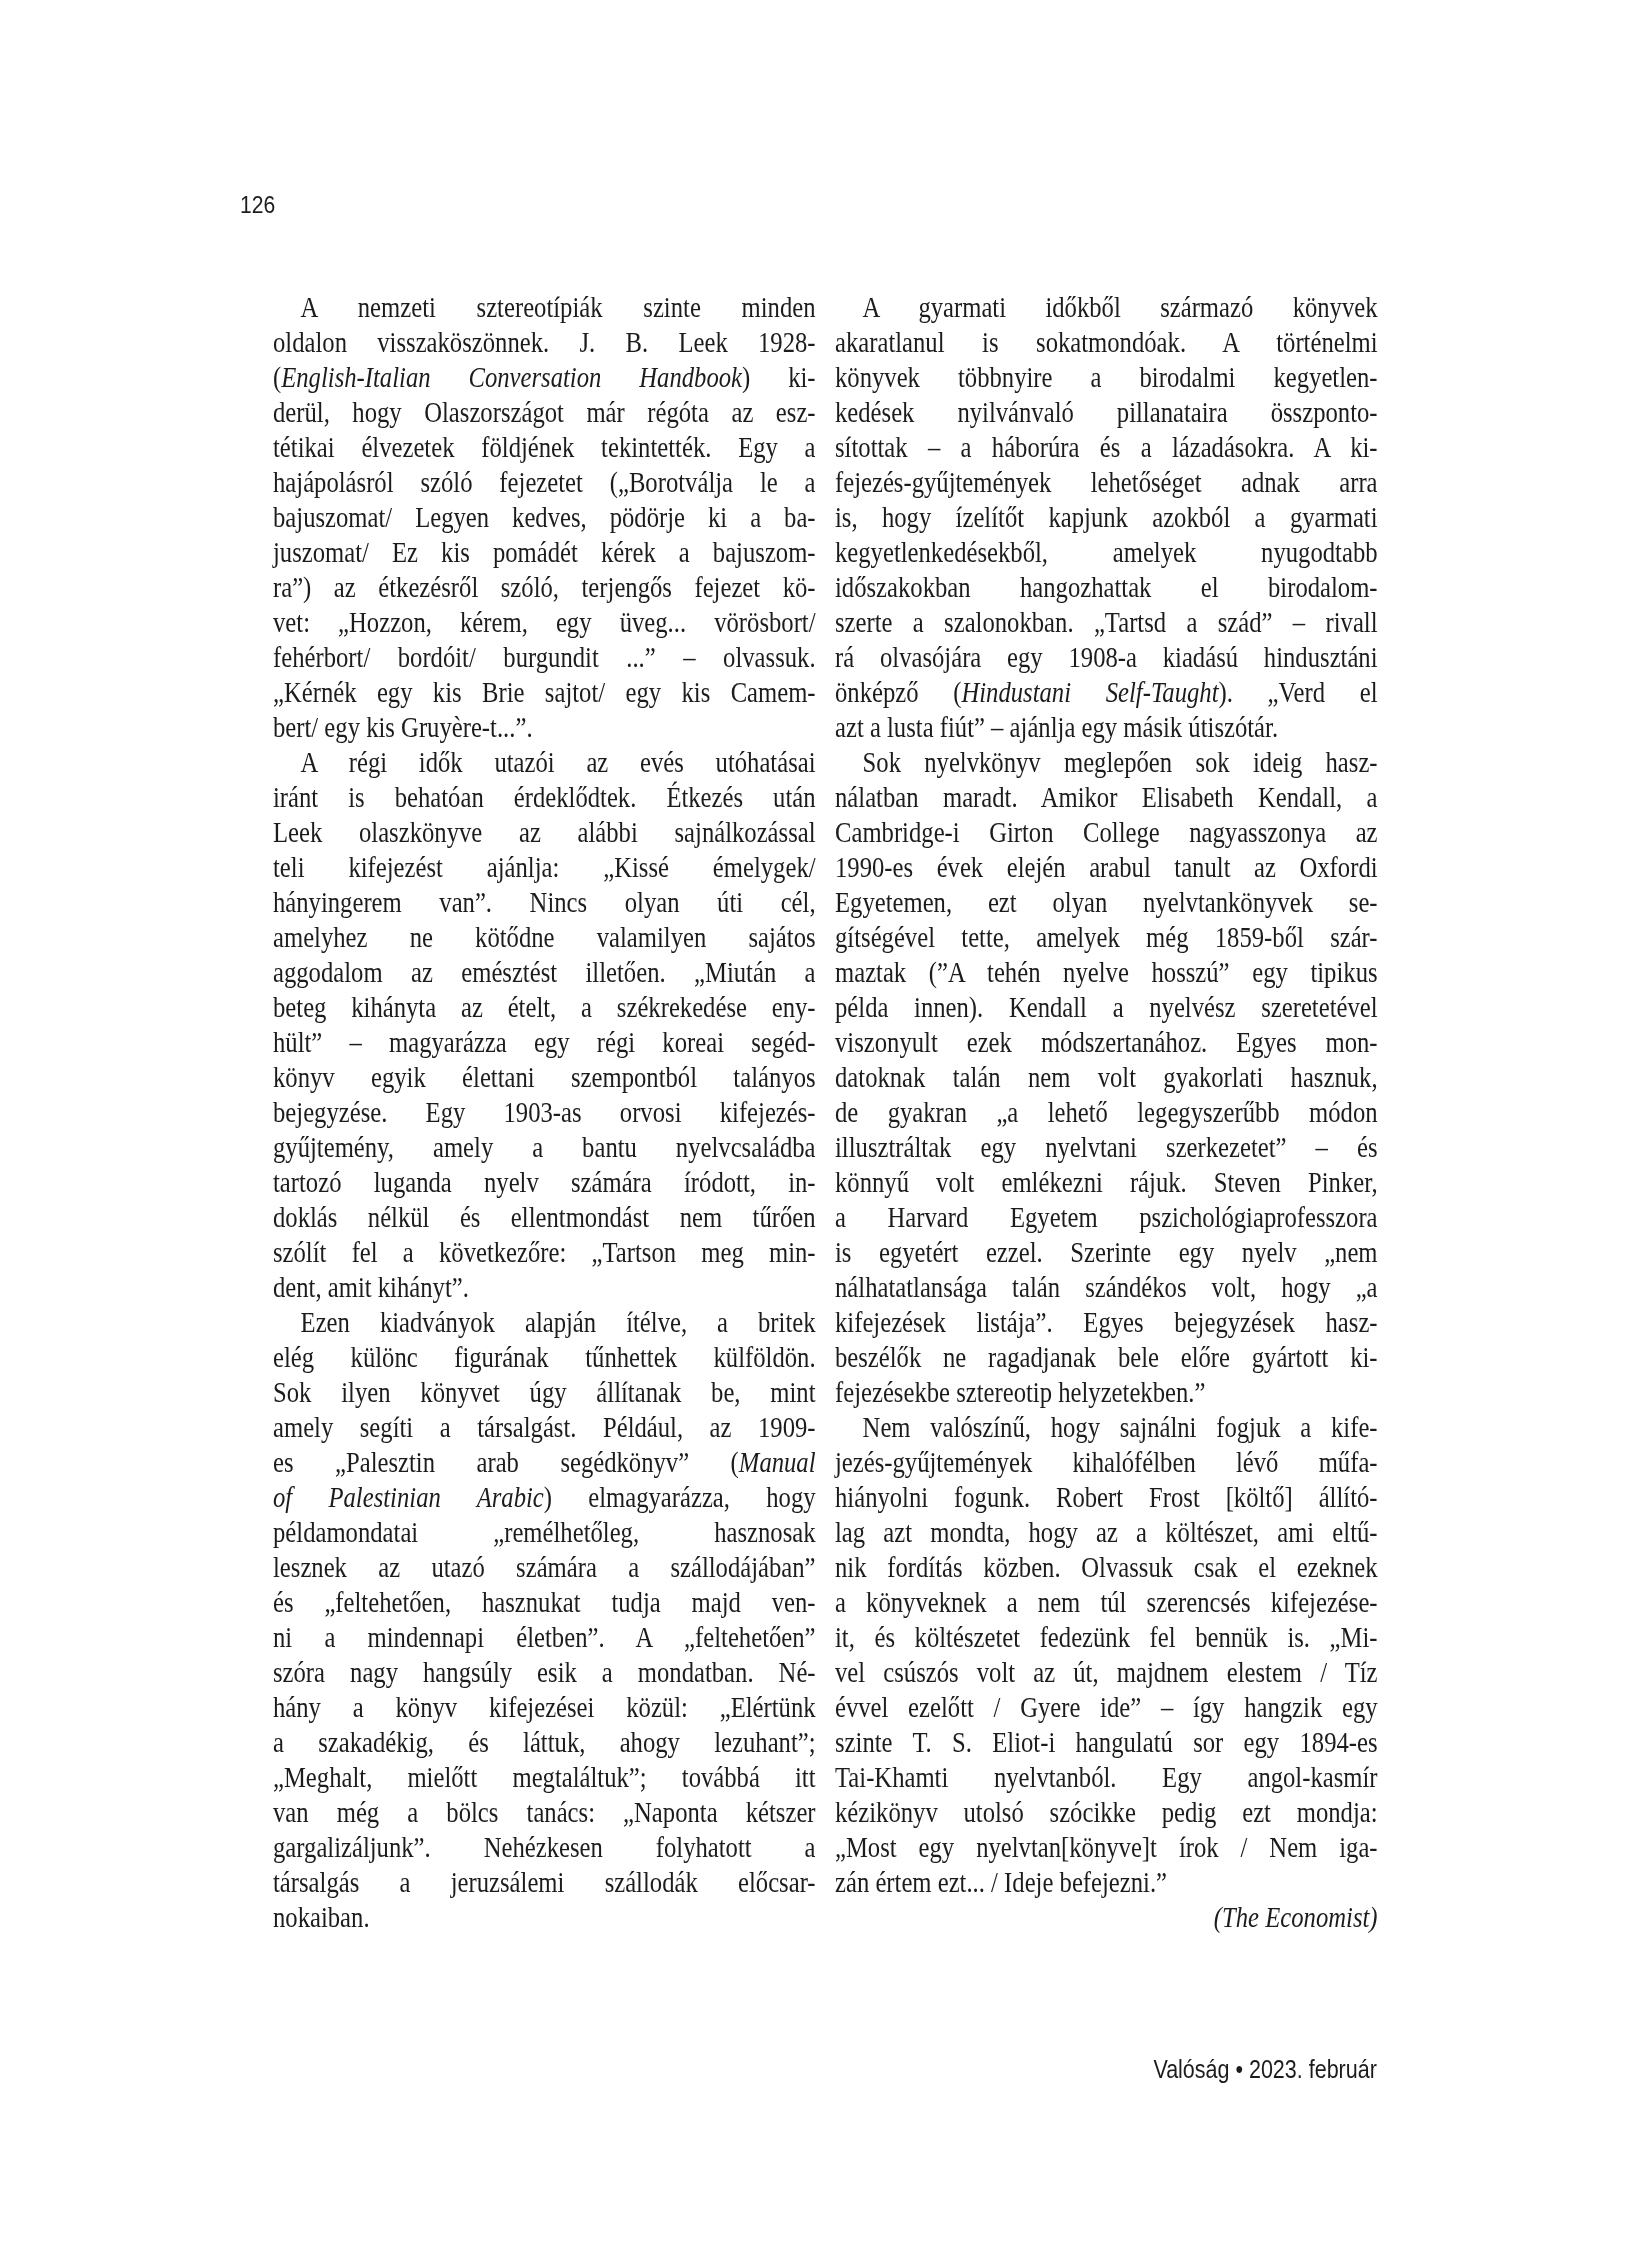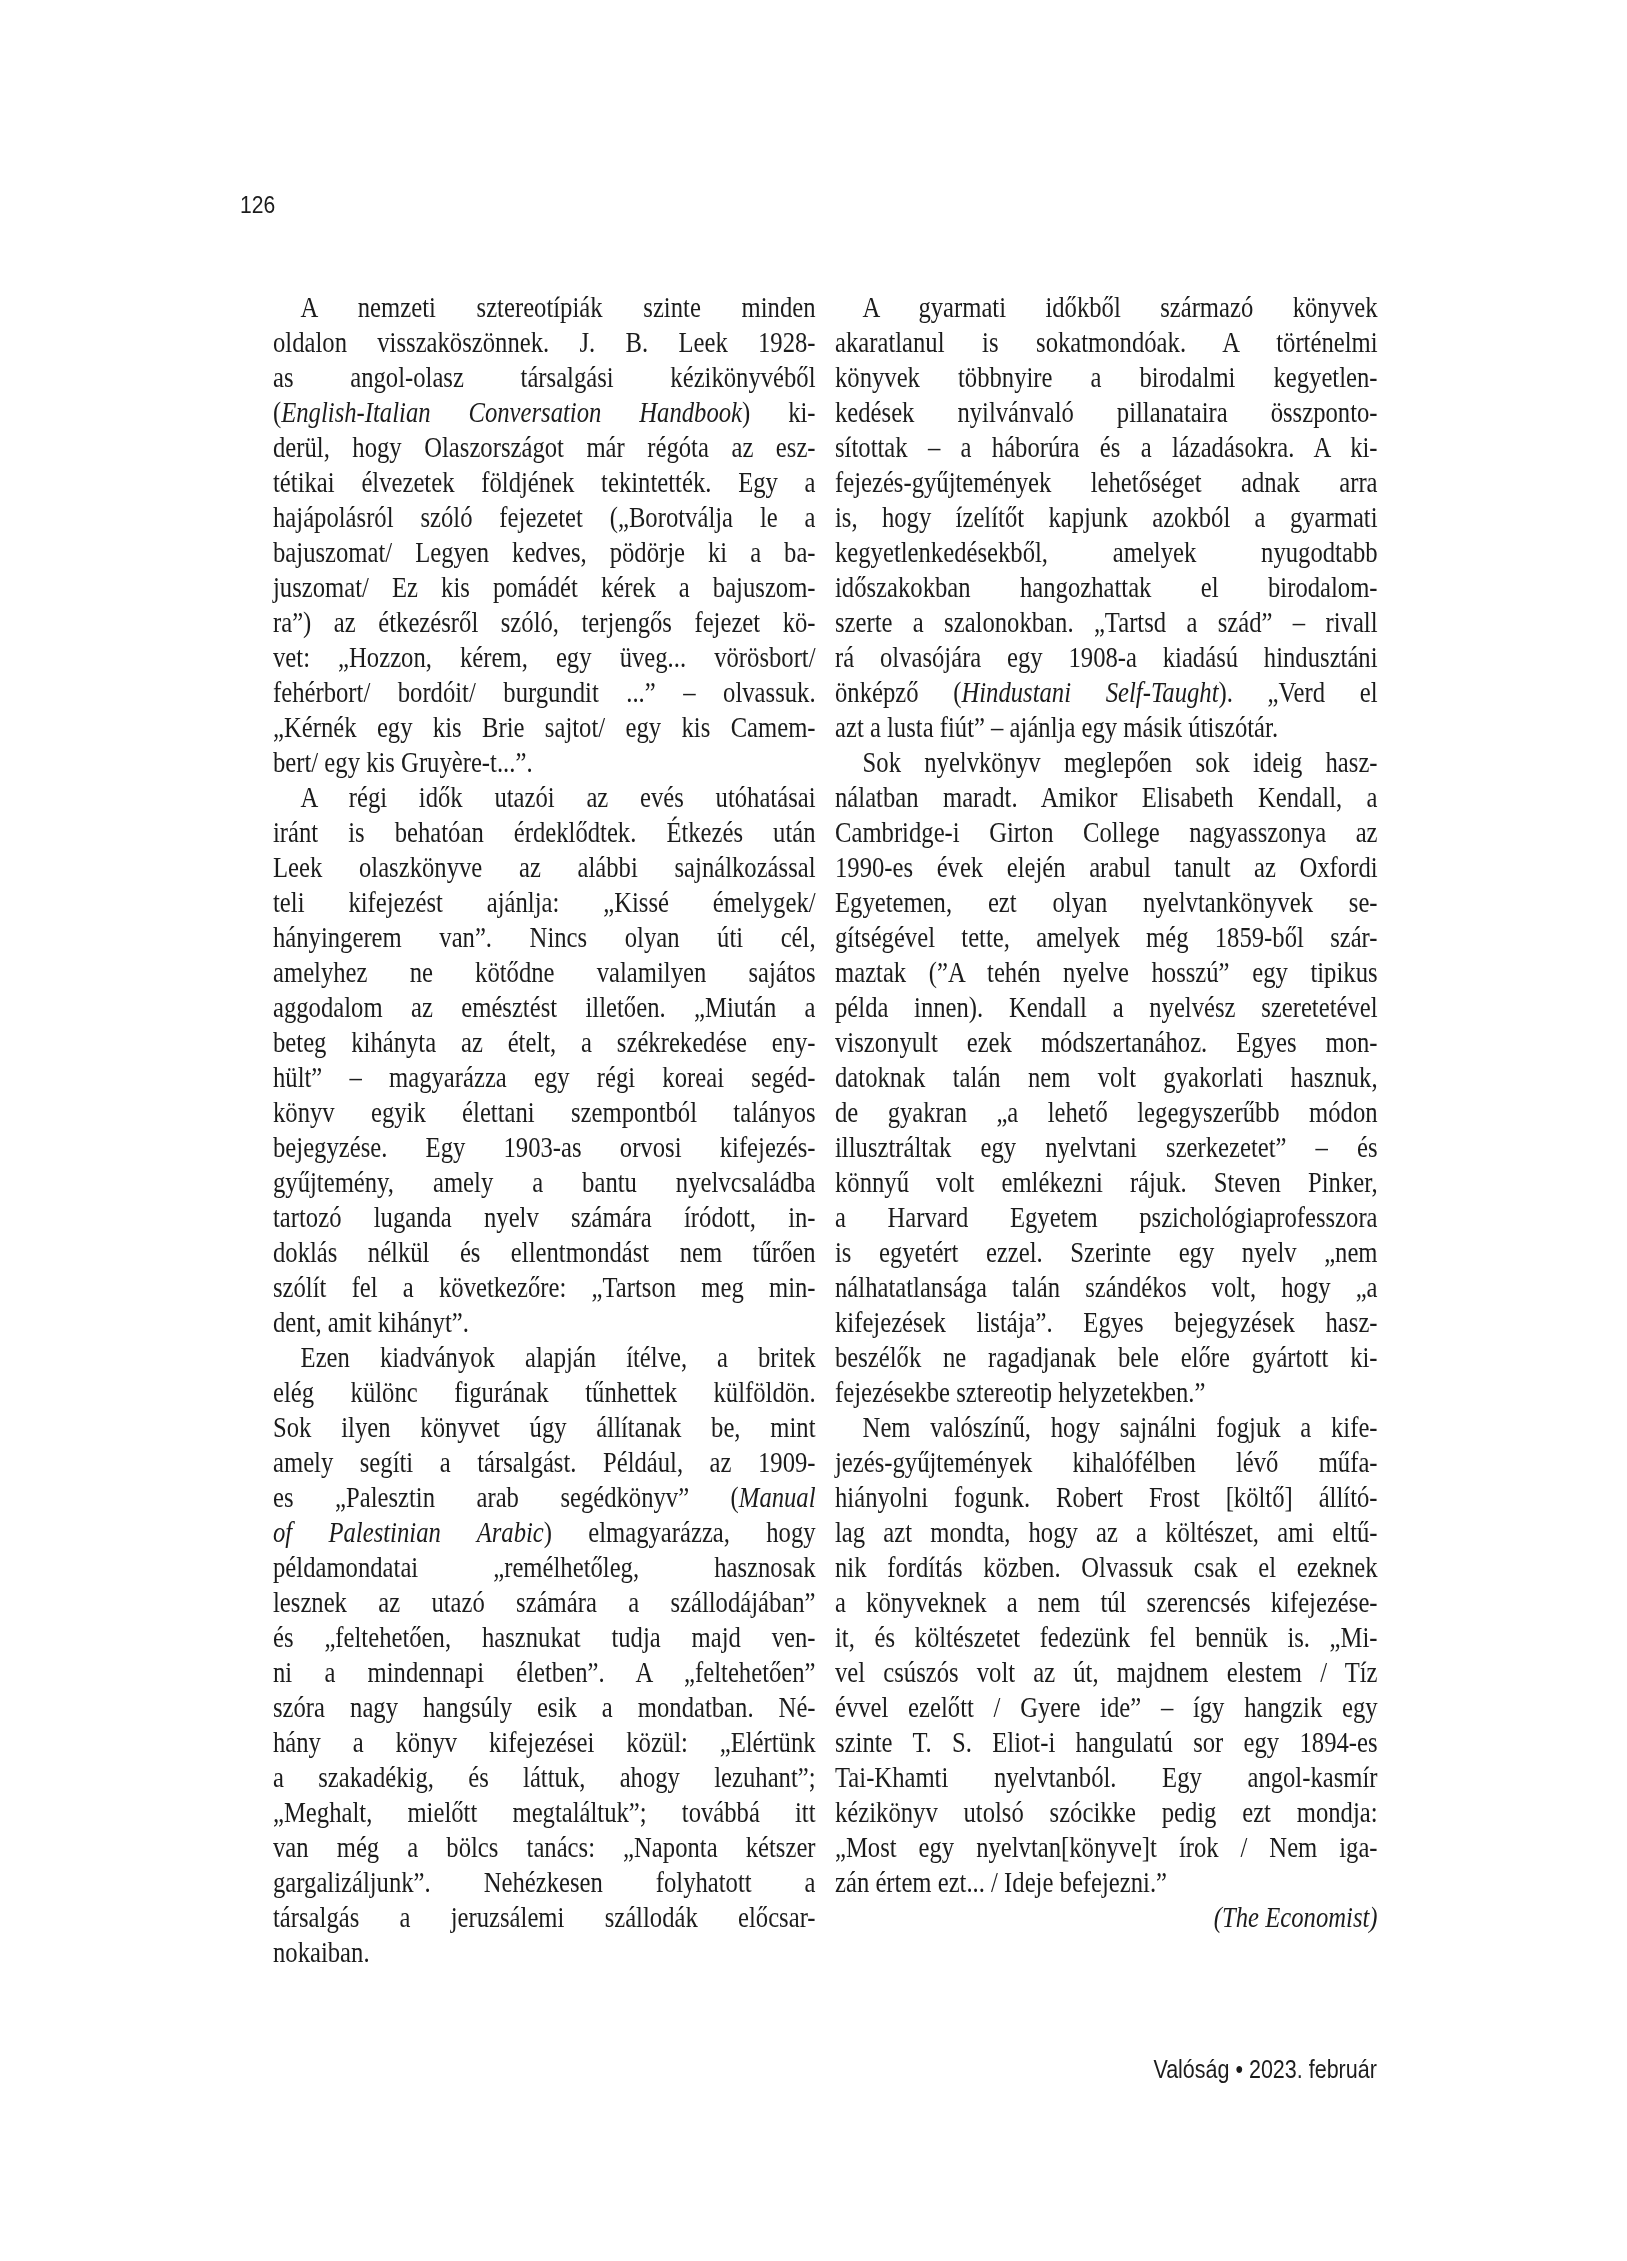--- a/index.html
+++ b/index.html
@@ -42,23 +42,20 @@
 
 <div class="column col-left">
     <div>
       <div class="line indent">
         <span class="line-inner">A nemzeti sztereotípiák szinte minden</span>
       </div>
       <div class="line">
         <span class="line-inner">oldalon visszaköszönnek. J. B. Leek 1928-</span>
       </div>
       <div class="line">
-        <span class="line-inner">as angol-olasz társalgási kézikönyvéből</span>
-      </div>
-      <div class="line">
         <span class="line-inner">(<i>English-Italian Conversation Handbook</i>) ki-</span>
       </div>
       <div class="line">
         <span class="line-inner">derül, hogy Olaszországot már régóta az esz-</span>
       </div>
       <div class="line">
         <span class="line-inner">tétikai élvezetek földjének tekintették. Egy a</span>
       </div>
       <div class="line">
         <span class="line-inner">hajápolásról szóló fejezetet („Borotválja le a</span>

